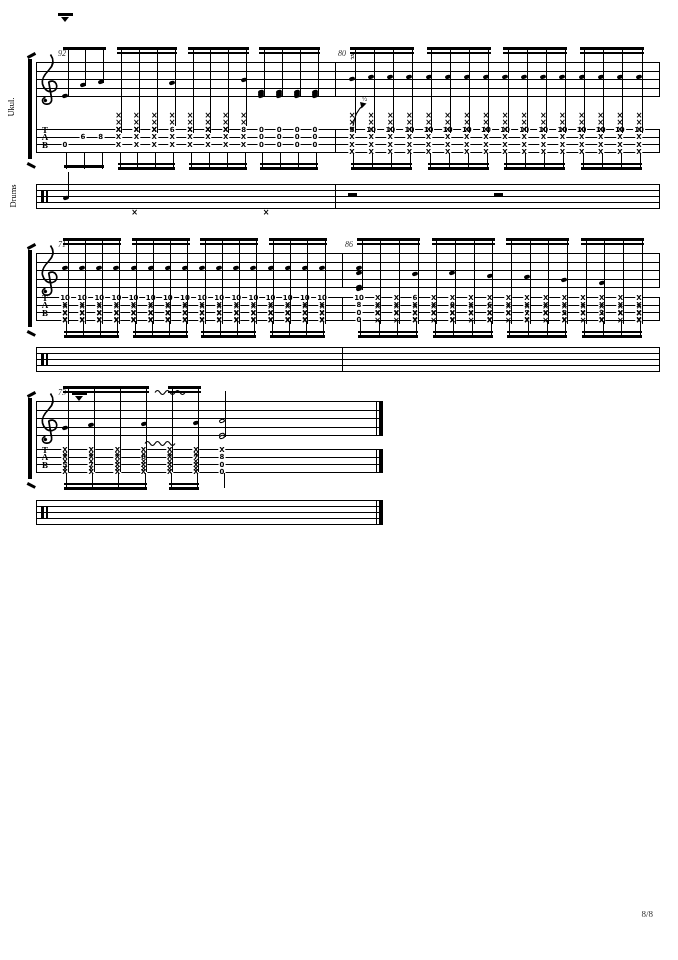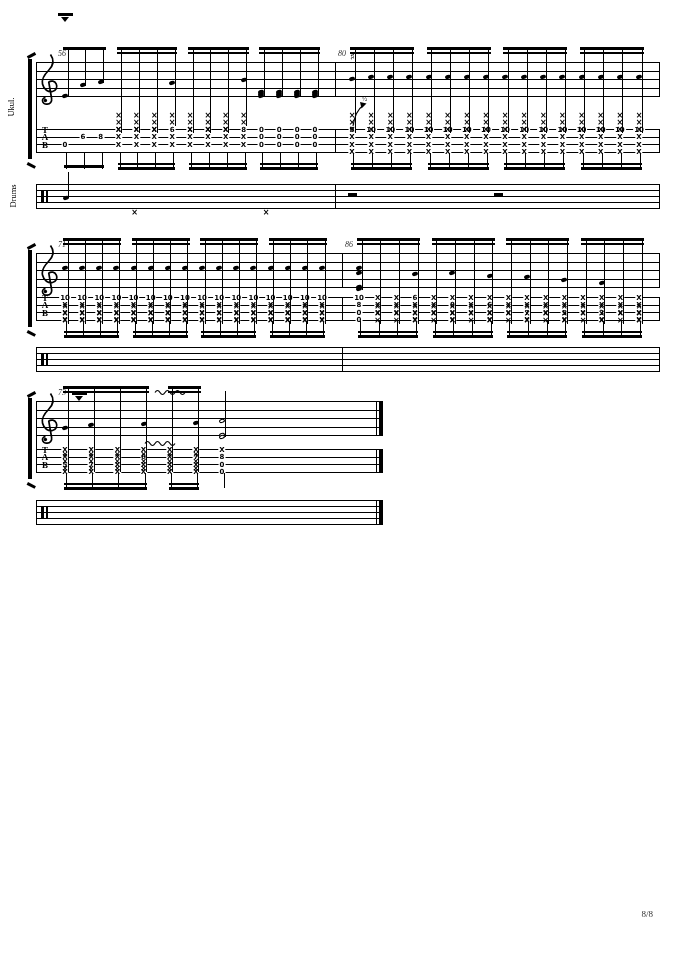--- a/index.html
+++ b/index.html
@@ -112,21 +112,21 @@
       </div>
       <div class="tabletter" style="left: 45px; top: 126px;">T</div>
       <div class="tabletter" style="left: 45px; top: 133.4px;">A</div>
       <div class="tabletter" style="left: 45px; top: 140.8px;">B</div>
       <div class="ln" style="left: 41px; top: 190px; width: 2.6px; height: 12px;"></div>
       <div class="ln" style="left: 45.5px; top: 190px; width: 2.6px; height: 12px;"></div>
       <div class="rlabel" style="left: 11px; top: 106.75px;">Ukul.</div>
       <div class="rlabel" style="left: 13px; top: 196px;">Drums</div>
       <div class="ln" style="left: 58px; top: 13px; width: 15px; height: 3px;"></div>
       <div class="tri-down" style="left: 61px; top: 17px;"></div>
-      <div class="mnum" style="left: 58px; top: 50px;">56</div>
+      <div class="mnum" style="left: 58px; top: 50px;">92</div>
       <div class="cell" style="left: 65px; top: 144.5px;">0</div>
       <div class="cell" style="left: 82.8571px; top: 137px;">6</div>
       <div class="cell" style="left: 100.714px; top: 137px;">8</div>
       <div class="cell" style="left: 118.571px; top: 129.5px;">X</div>
       <div class="cell" style="left: 118.571px; top: 137px;">X</div>
       <div class="cell" style="left: 118.571px; top: 144.5px;">X</div>
       <div class="cell" style="left: 136.429px; top: 129.5px;">X</div>
       <div class="cell" style="left: 136.429px; top: 137px;">X</div>
       <div class="cell" style="left: 136.429px; top: 144.5px;">X</div>
       <div class="cell" style="left: 154.286px; top: 129.5px;">X</div>

